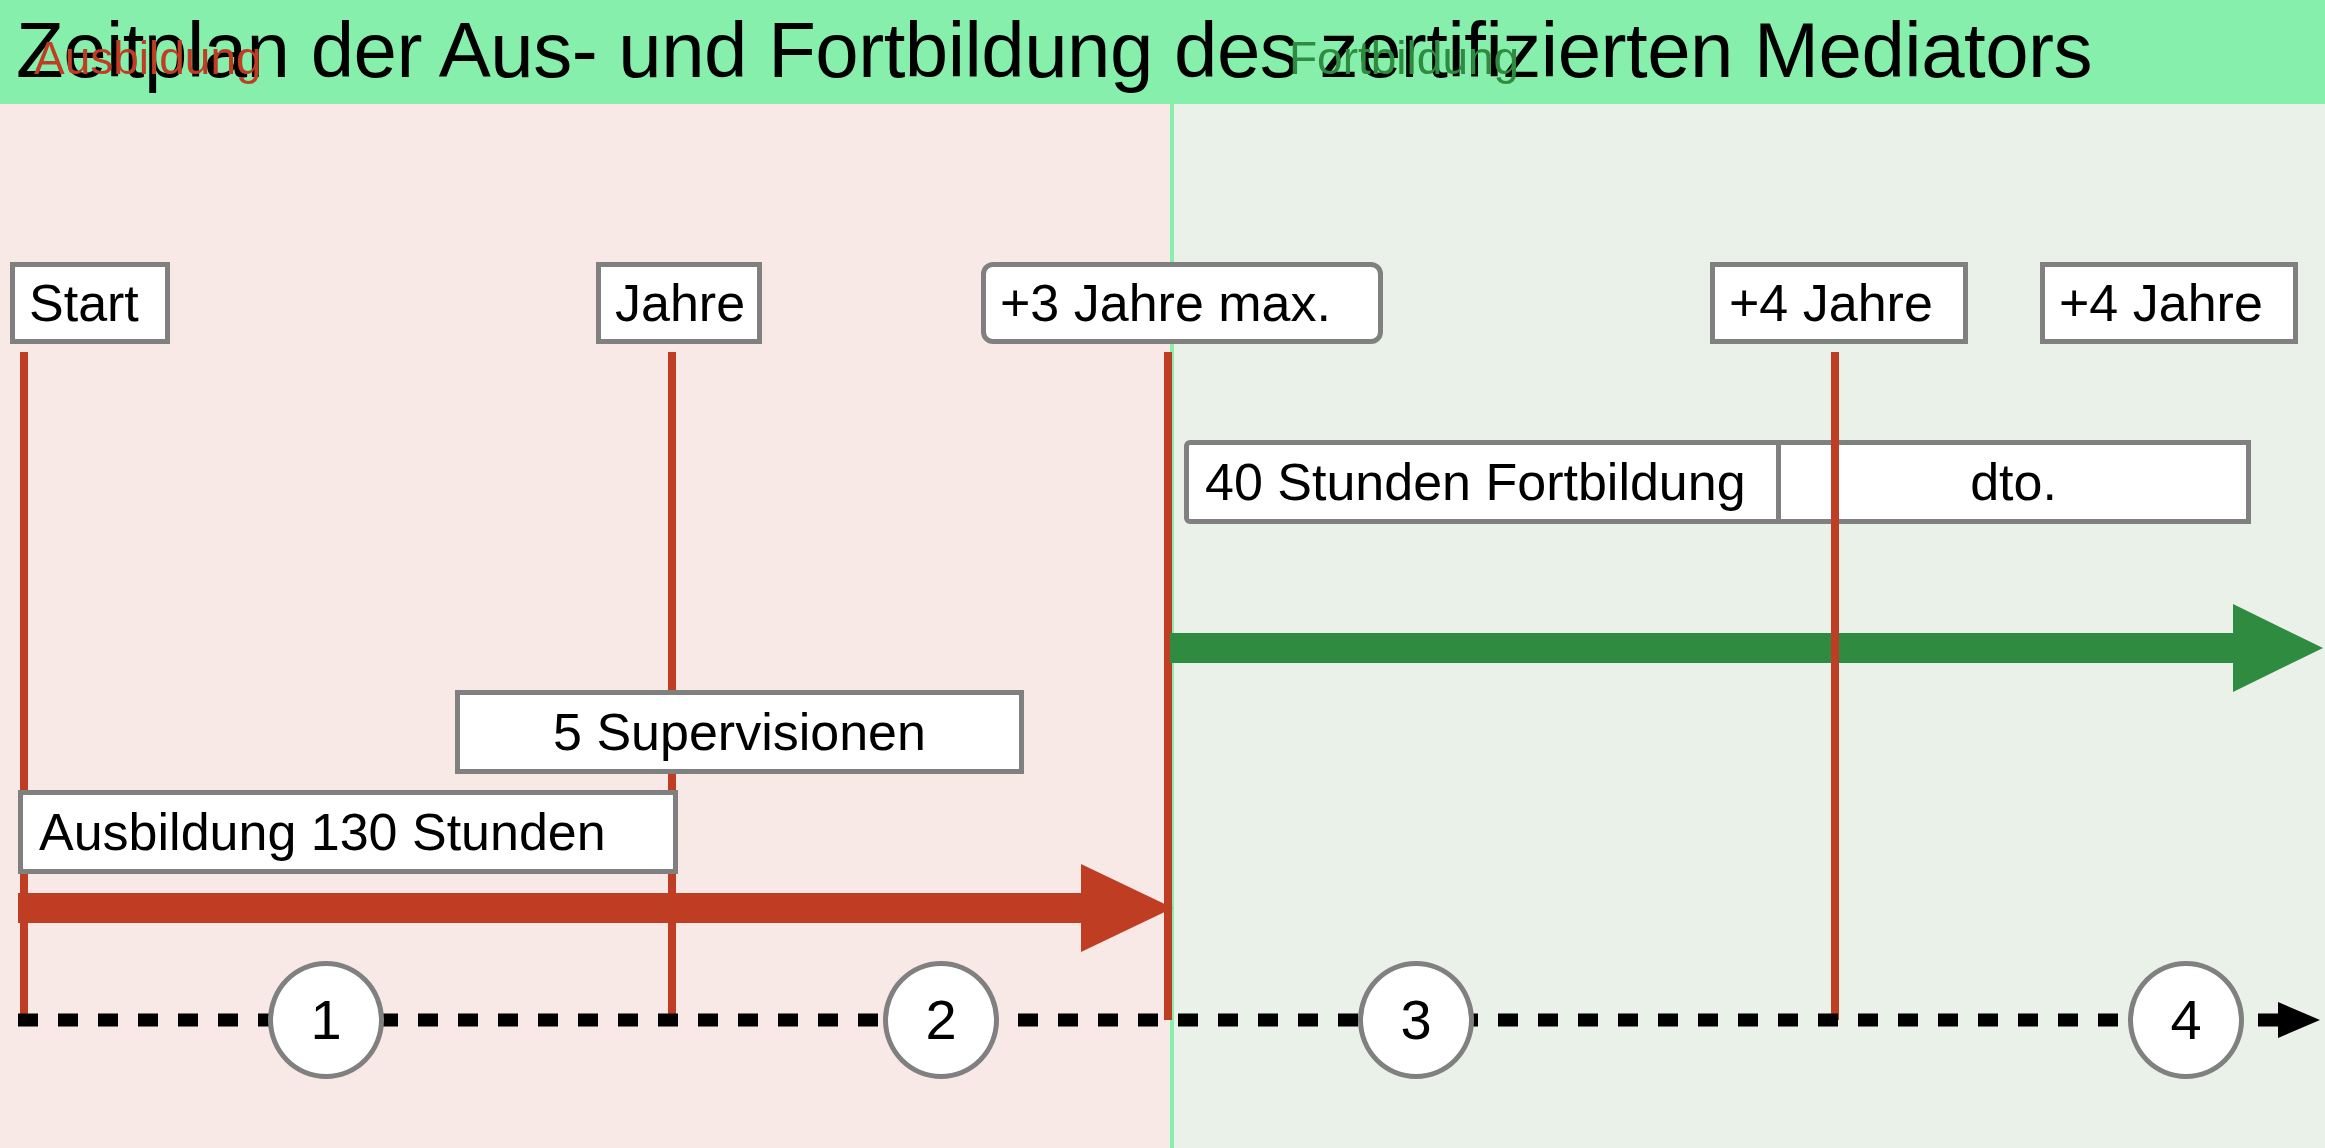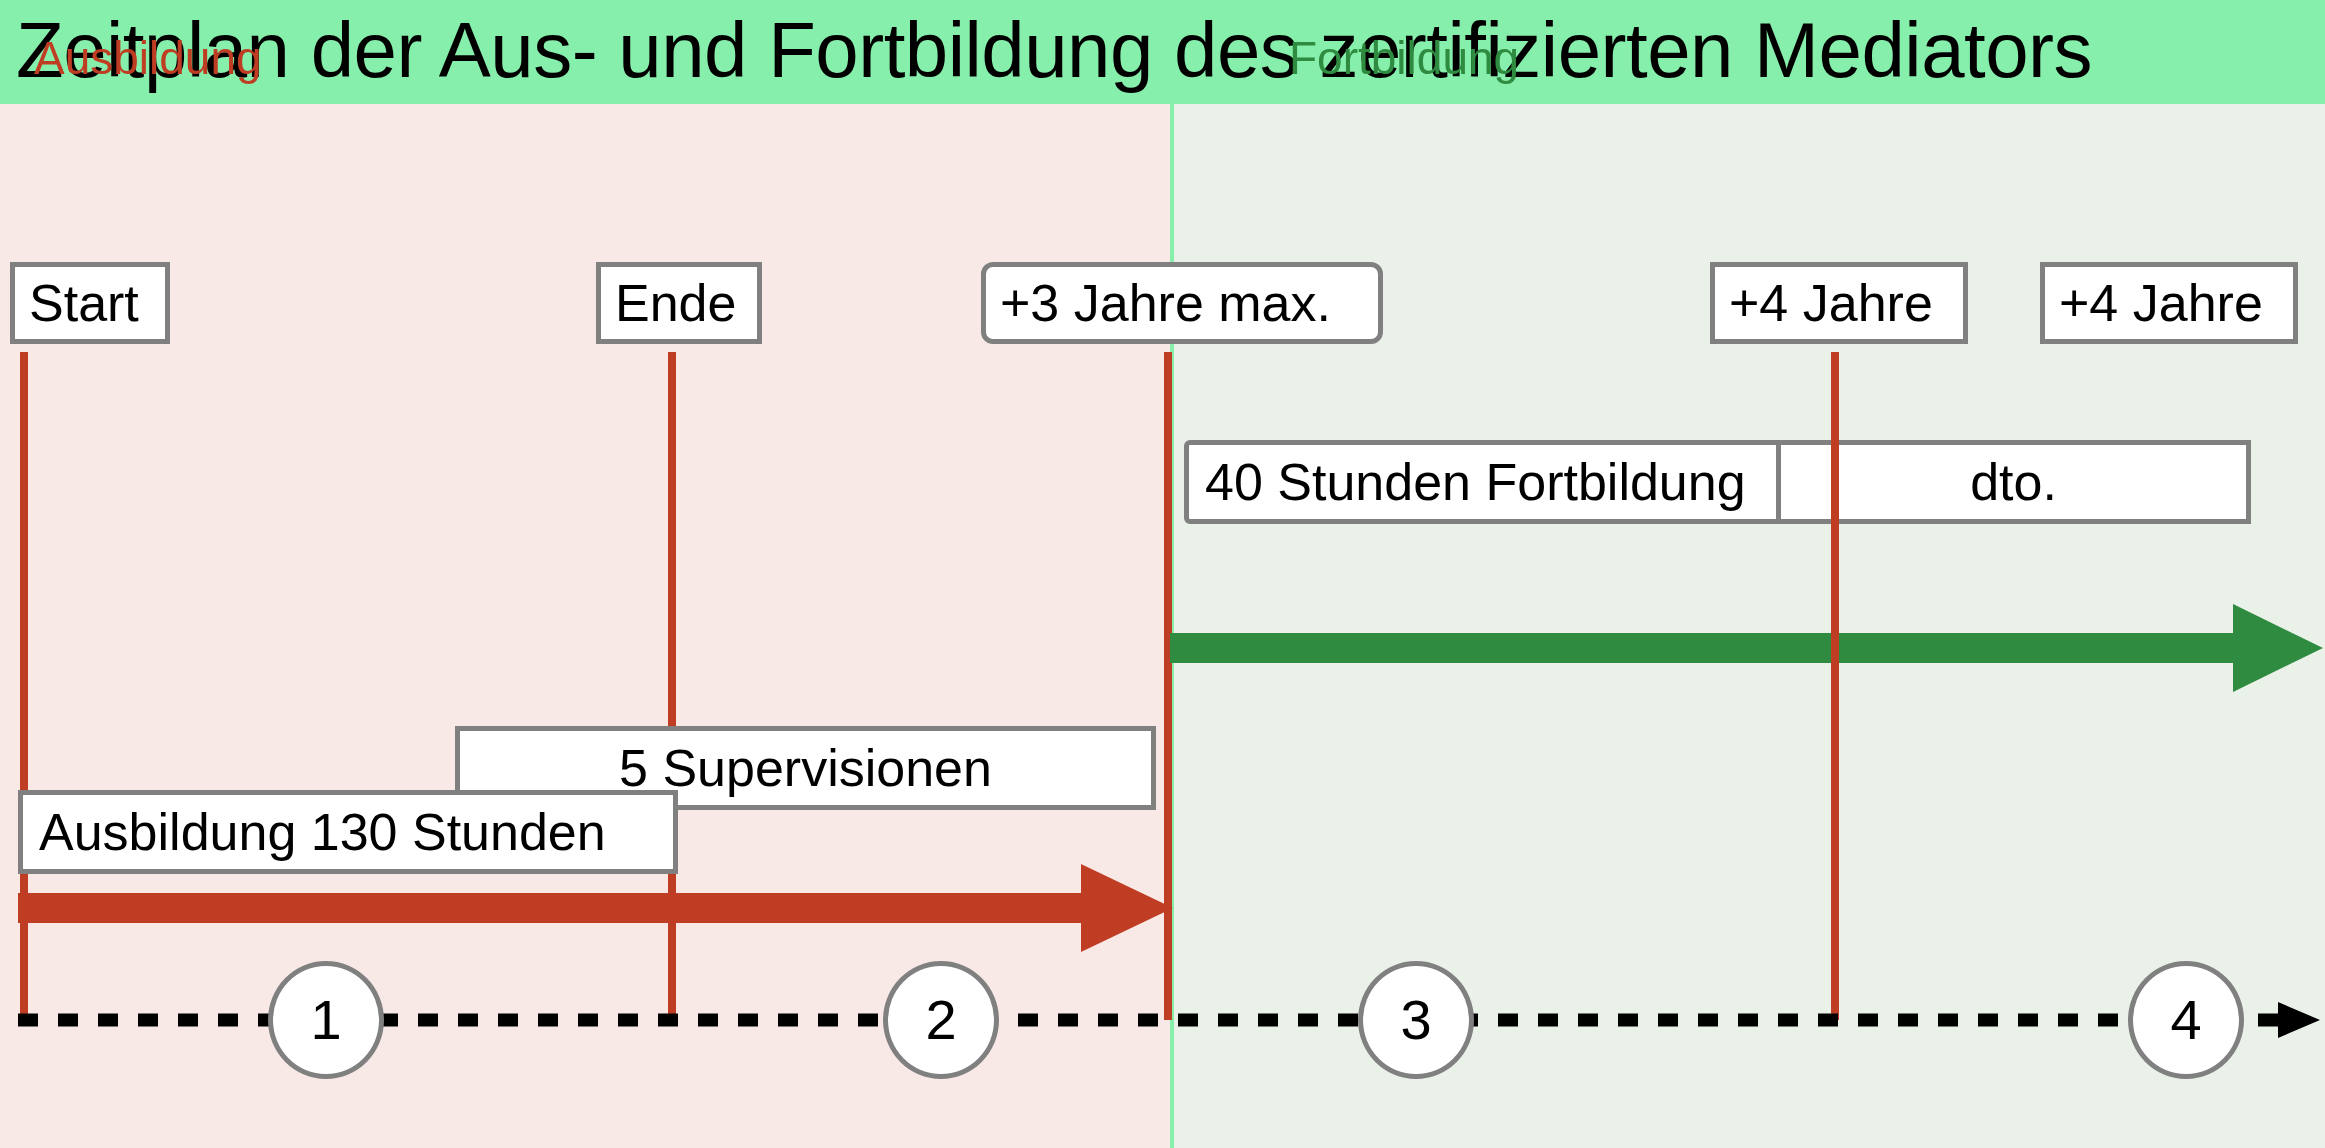--- a/index.html
+++ b/index.html
@@ -135,39 +135,39 @@
   <div class="zone-label" id="label-ausbildung" style="color:#bf3e23;">Ausbildung</div>
   <div class="zone-label" id="label-fortbildung" style="color:#2e8b3f; left:1242px;">Fortbildung</div>
 
   <div class="vline" style="left:20px;  top:352px; height:668px;"></div>
   <div class="vline" style="left:668px; top:352px; height:668px;"></div>
   <div class="vline" style="left:1164px;top:352px; height:668px;"></div>
   <div class="vline" style="left:1831px;top:352px; height:668px;"></div>
 
   <div class="milestone-box" style="left:10px; top:262px; width:160px;">Start</div>
 
-  <div class="milestone-box" style="left:596px; top:262px; width:166px;">Ende</div>
+  <div class="milestone-box" style="left:596px; top:262px; width:166px;">Jahre</div>
 
   <div class="milestone-box" style="left:981px; top:262px; width:402px;border-radius:12px;">+3 Jahre max.</div>
 
   <div class="milestone-box" style="left:1710px; top:262px; width:258px;">+4 Jahre</div>
 
   <div class="milestone-box" style="left:2040px; top:262px; width:258px;">+4 Jahre</div>
 
   <div class="task-bar left" style="left:1184px; top:440px; width:660px;border-radius:6px;">40 Stunden Fortbildung</div>
 
   <div class="task-bar center" style="left:1776px; top:440px; width:475px;">dto.</div>
 
   <div class="phase-arrow" style="left:1170px; top:600px; width:1155px; height:96px;">
     <svg width="1155" height="96" viewBox="0 0 1155 96">
       <path d="M0,33 L1063,33 L1063,4 L1153,48 L1063,92 L1063,63 L0,63 Z" fill="#2e8b3f"></path>
     </svg>
   </div>
 
-  <div class="task-bar center" style="left:455px; top:690px; width:701px;margin-top:36px;">5 Supervisionen</div>
+  <div class="task-bar center" style="left:455px; top:690px; width:569px;">5 Supervisionen</div>
 
   <div class="task-bar left" style="left:18px; top:790px; width:660px;">Ausbildung 130 Stunden</div>
 
   <div class="phase-arrow" style="left:18px; top:860px; width:1160px; height:96px;">
     <svg width="1160" height="96" viewBox="0 0 1160 96">
       <path d="M0,33 L1063,33 L1063,4 L1155,48 L1063,92 L1063,63 L0,63 Z" fill="#bf3e23"></path>
     </svg>
   </div>
 
   <div class="vline" style="left:20px;  top:876px; height:144px;"></div>

